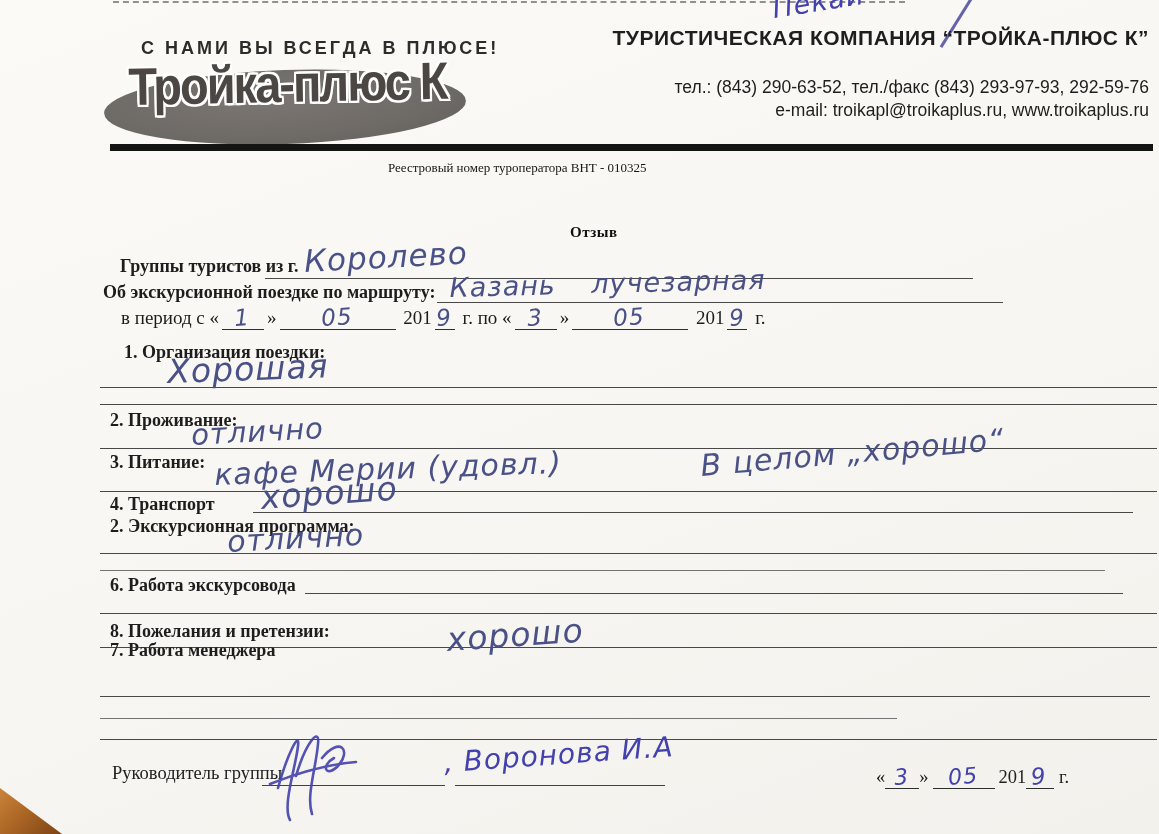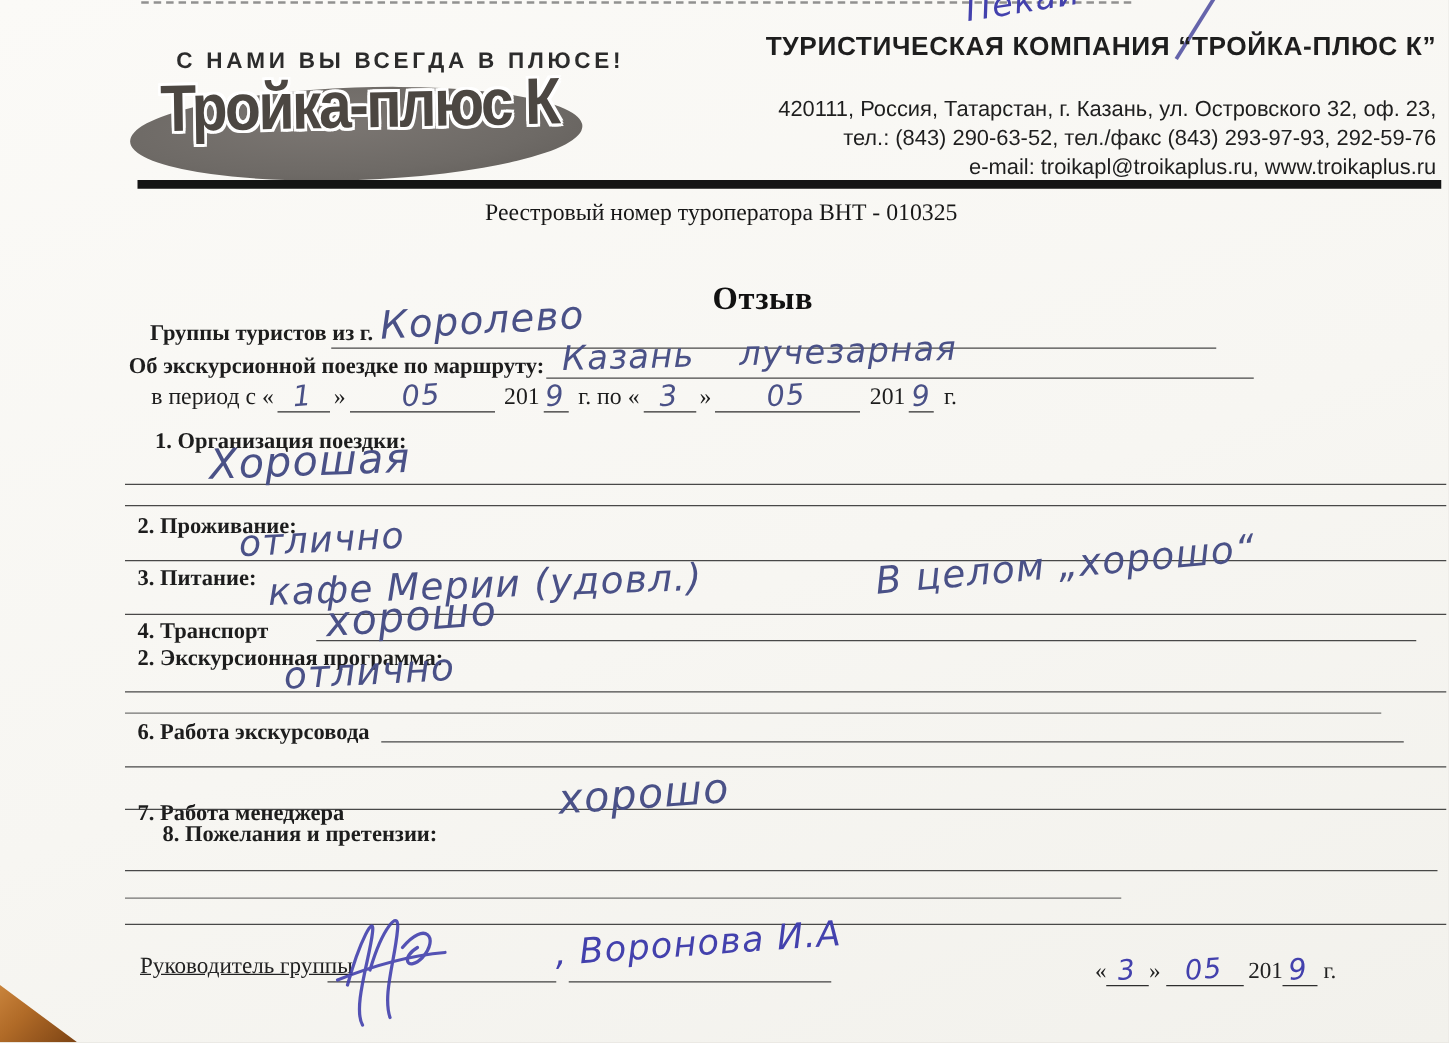--- a/index.html
+++ b/index.html
@@ -22,24 +22,24 @@
   .logo-text{
     position:absolute;left:112px;top:56px;width:350px;text-align:center;
     font-family:"Liberation Sans",sans-serif;font-weight:bold;font-size:47px;
     letter-spacing:-2px;color:#4c4742;transform:scaleY(1.12) rotate(-1deg);transform-origin:left top;white-space:nowrap;
     text-shadow:-2px -2px 0 #fff,2px -2px 0 #fff,-2px 2px 0 #fff,2px 2px 0 #fff,0 -2px 0 #fff,0 2px 0 #fff,-2px 0 0 #fff,2px 0 0 #fff;
   }
   .hdr-right{position:absolute;right:10px;top:26px;width:690px;text-align:right;font-family:"Liberation Sans",sans-serif;color:#1e1e1e;}
   .hdr-company{font-weight:bold;font-size:21px;letter-spacing:.5px;margin-bottom:26px;}
   .hdr-line{font-size:17.5px;line-height:23px;}
   .thick-bar{position:absolute;left:110px;top:144px;width:1043px;height:7px;background:#141414;}
-  .registry{position:absolute;left:388px;top:160px;font-size:19px;color:#171717;}
+  .registry{position:absolute;left:388px;top:160px;font-size:13px;color:#171717;}
   .note{position:absolute;left:775px;top:-7px;font-size:27px;transform:rotate(-9deg);}
   .note-stroke{position:absolute;left:957px;top:-14px;width:2.5px;height:66px;background:#4b4a9e;transform:rotate(32deg);opacity:.85;}
-  .title{position:absolute;left:570px;top:224px;font-size:26px;font-weight:bold;color:#111;letter-spacing:.5px;}
+  .title{position:absolute;left:570px;top:224px;font-size:15px;font-weight:bold;color:#111;letter-spacing:.5px;}
   
   .pl{position:absolute;left:118px;top:303px;font-size:19px;color:#1d1d1d;white-space:nowrap;}
   .pl .t{margin:0 3px;}
   .blank{display:inline-block;border-bottom:1.6px solid #2e2e2e;text-align:center;vertical-align:baseline;}
   .blank .hw{font-size:23px;transform:rotate(-4deg) translateY(2px);}
   .wood-corner{position:absolute;left:0;bottom:0;width:62px;height:56px;background:linear-gradient(135deg,#cf8a41 0%,#b06a27 45%,#7c4314 100%);clip-path:polygon(0 18%,100% 100%,0 100%);}
   .sig-underline{border-top:1.7px solid rgba(45,45,45,.9);}
 </style>
 </head>
 <body>
@@ -49,21 +49,20 @@
   <div class="dashed-top"></div>
   <div class="note hw blue">Пекай</div>
   <div class="note-stroke"></div>
 
   <div class="slogan">С НАМИ ВЫ ВСЕГДА В ПЛЮСЕ!</div>
   <div class="logo-ellipse"></div>
   <div class="logo-text">Тройка-плюс К</div>
 
   <div class="hdr-right">
     <div class="hdr-company">ТУРИСТИЧЕСКАЯ КОМПАНИЯ “ТРОЙКА-ПЛЮС К”</div>
-    <div class="hdr-line">420111, Россия, Татарстан, г. Казань, ул. Островского 32, оф. 23,</div>
     <div class="hdr-line">тел.: (843) 290-63-52, тел./факс (843) 293-97-93, 292-59-76</div>
     <div class="hdr-line">e-mail: troikapl@troikaplus.ru, www.troikaplus.ru</div>
   </div>
 
   <div class="thick-bar"></div>
   <div class="registry">Реестровый номер туроператора ВНТ - 010325</div>
 
   <div class="title">Отзыв</div>
 
   <div class="abs lbl" style="left:120px;top:256px;">Группы туристов из г.</div>
@@ -124,26 +123,26 @@
   <div class="abs lbl" style="left:110px;top:575px;">6. Работа экскурсовода</div>
   <div class="rule" style="left:305px;top:593px;width:818px;"></div>
   <div class="rule" style="left:100px;top:613px;width:1057px;"></div>
 
   <div class="abs lbl" style="left:110px;top:640px;">7. Работа менеджера</div>
   <div class="abs" style="left:448px;top:620px;z-index:3;">
     <span class="hw" style="font-size:33px;transform:rotate(-4deg);">хорошо</span>
   </div>
   <div class="rule" style="left:100px;top:647px;width:1057px;"></div>
 
-  <div class="abs lbl" style="left:110px;top:657px;margin-left:20px;">8. Пожелания и претензии:</div>
+  <div class="abs lbl" style="left:110px;top:621px;">8. Пожелания и претензии:</div>
   <div class="rule" style="left:100px;top:696px;width:1050px;"></div>
   <div class="rule soft" style="left:100px;top:718px;width:797px;"></div>
   <div class="rule" style="left:100px;top:739px;width:1057px;"></div>
 
-  <div class="abs plain" style="left:112px;top:763px;font-size:18.5px;text-decoration:underline;">Руководитель группы</div>
+  <div class="abs plain" style="left:112px;top:763px;font-size:18.5px;">Руководитель группы</div>
 
   <svg class="abs" style="left:256px;top:722px;z-index:4;" width="150" height="102" viewBox="0 0 150 102">
     <g fill="none" stroke="#4341ad" stroke-width="2.6" stroke-linecap="round" opacity="0.9">
       <path d="M22,66 C32,30 44,8 42,24 C40,44 26,84 34,98"></path>
       <path d="M40,54 C50,20 64,4 62,22 C60,46 50,74 56,92"></path>
       <path d="M14,62 C44,50 76,42 100,40"></path>
       <path d="M66,36 C84,14 96,28 82,44 C70,56 64,44 78,36"></path>
     </g>
   </svg>
   <div class="rule sig-underline" style="left:262px;top:785px;width:183px;"></div>

